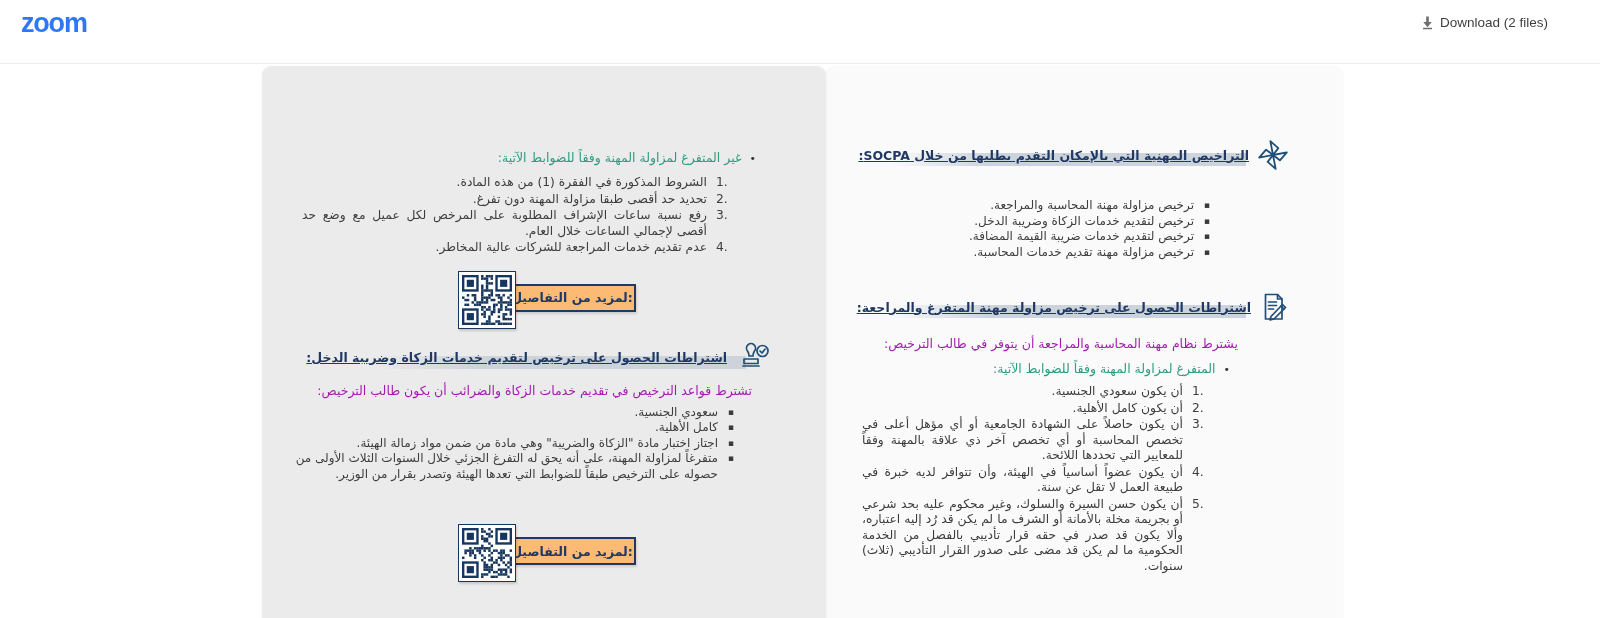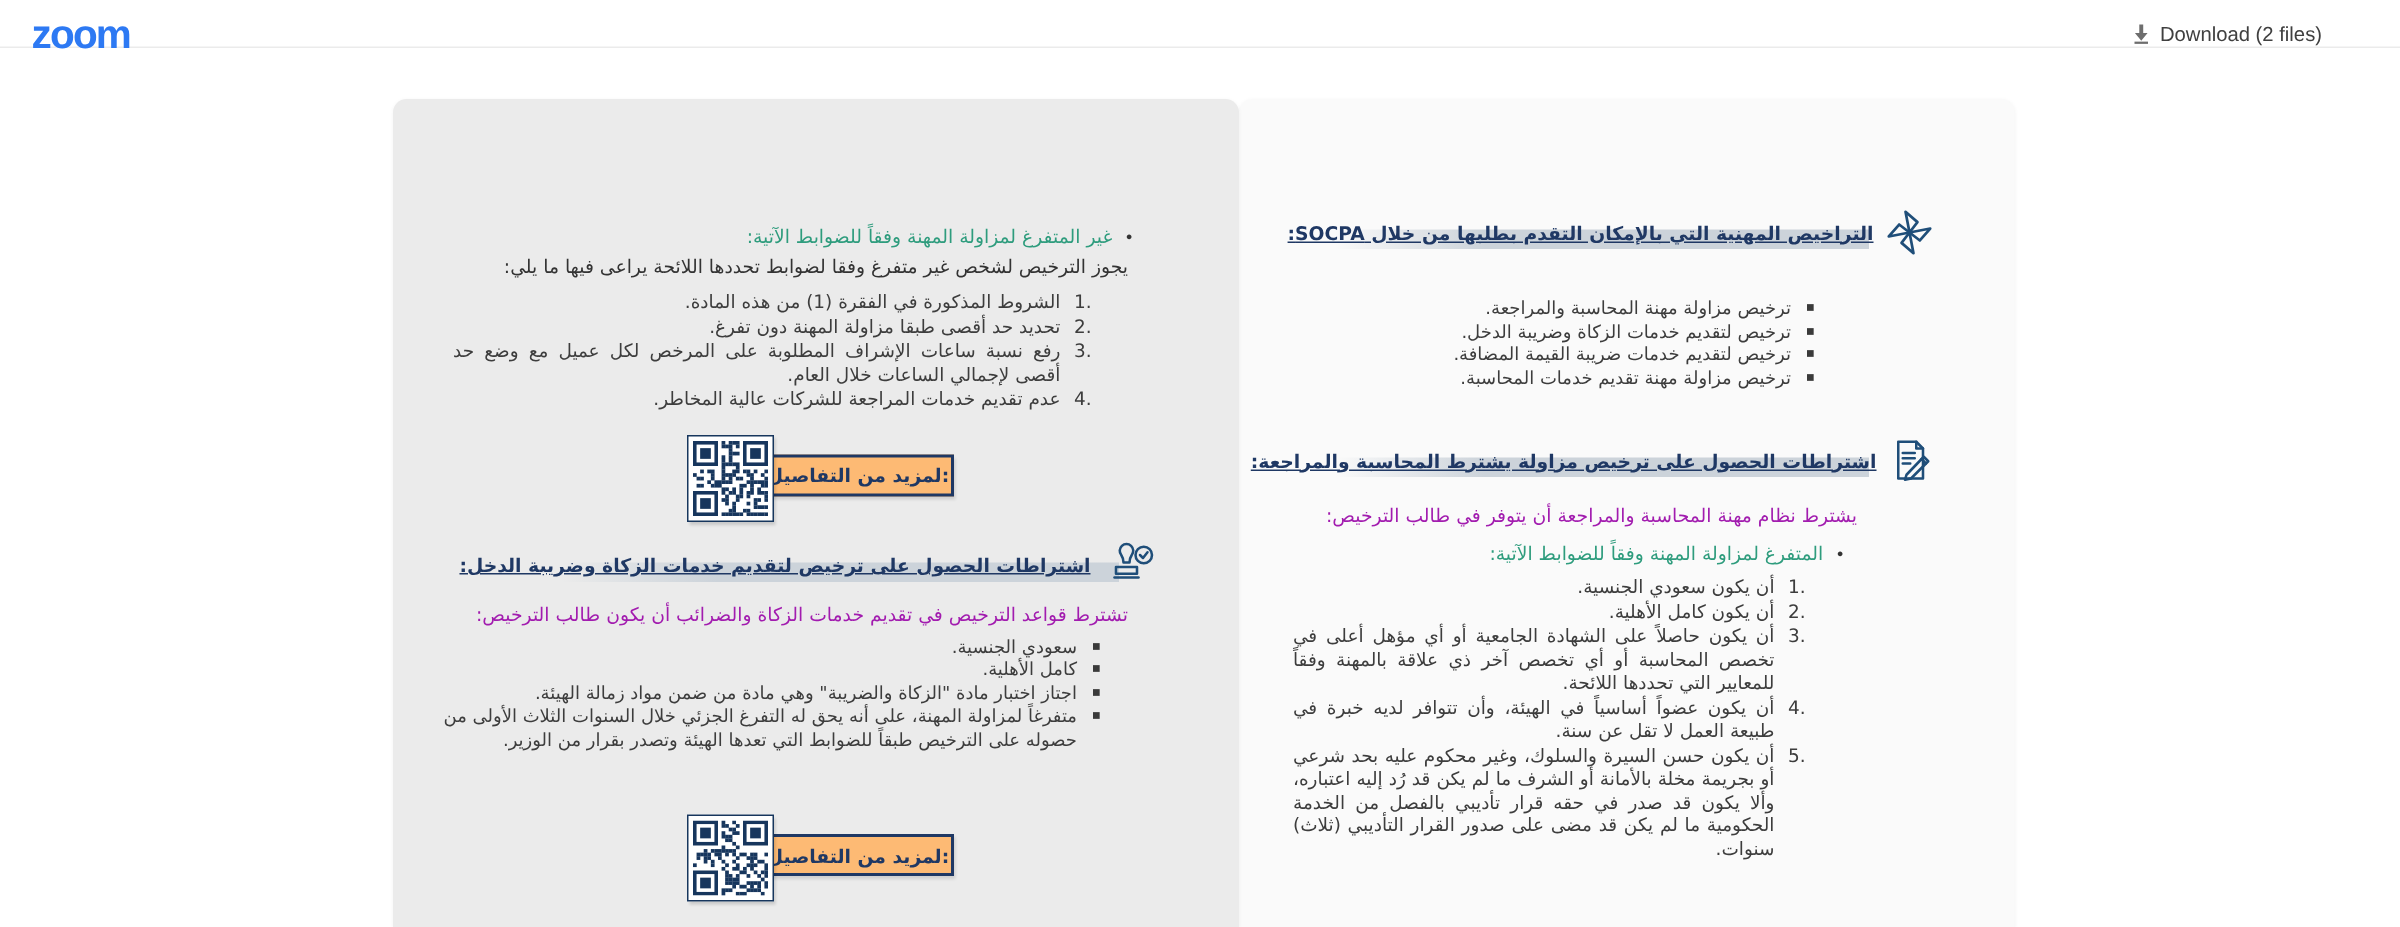--- a/index.html
+++ b/index.html
@@ -1,20 +1,20 @@
 <!DOCTYPE html>
 <html><head>
 <meta charset="utf-8">
 <style>
   * { margin:0; padding:0; box-sizing:border-box; }
   html,body { width:1600px; height:618px; overflow:hidden; background:#fff;
               font-family:"Liberation Sans", sans-serif; }
 
   
-  .topbar { position:absolute; left:0; top:0; width:1600px; height:32px; background:#fff;
+  .topbar { position:absolute; left:0; top:0; width:1600px; height:64px; background:#fff;
             border-bottom:1px solid #ebebeb; }
   .zoom-logo { position:absolute; left:21px; top:8px; font-size:27px; font-weight:bold;
                letter-spacing:-1.2px; color:#2d79f3; cursor:pointer; }
   .bar-title { position:absolute; left:0; right:0; top:14px; text-align:center; font-size:15px;
                font-weight:600; color:#141414; direction:ltr;
                font-family:"DejaVu Sans","Liberation Sans",sans-serif; }
   .download { position:absolute; right:52px; top:15px; display:flex; align-items:center; gap:5px;
               font-size:13.5px; color:#404040; cursor:pointer; }
   .download svg { display:block; }
 
@@ -132,21 +132,21 @@
     <div class="h-bar"></div>
     <span class="h-icon">
       <svg width="32" height="32" viewBox="0 0 32 32" class="icon-navy">
         <path d="M7.5 3.5 h12 l4.5 4.5 v20 h-16.5 z"></path>
           <path d="M19.5 3.5 v4.5 h4.5"></path>
         <path d="M10.5 11 h8 M10.5 14.5 h8 M10.5 18 h5"></path>
         <path d="M13 25.5 L24.5 13.5 l3 3 L16 28 l-4 .8 z"></path>
           <path d="M23 15 l3 3"></path>
       </svg>
     </span>
-    <span class="h-text">اشتراطات الحصول على ترخيص مزاولة يشترط المحاسبة والمراجعة:</span>
+    <span class="h-text">اشتراطات الحصول على ترخيص مزاولة مهنة المتفرغ والمراجعة:</span>
   </div>
 
   <div class="intro">يشترط نظام مهنة المحاسبة والمراجعة أن يتوفر في طالب الترخيص:</div>
 
   <div class="sub-green">
     <span class="dot">•</span>
     <span>المتفرغ لمزاولة المهنة وفقاً للضوابط الآتية:</span>
   </div>
 
   <ol class="num">
@@ -173,21 +173,20 @@
   </ol>
 </div>
 
 <div class="slide slide-left">
 
   <div class="sub-green">
     <span class="dot">•</span>
     <span>غير المتفرغ لمزاولة المهنة وفقاً للضوابط الآتية:</span>
   </div>
 
-  <div class="intro intro1">يجوز الترخيص لشخص غير متفرغ وفقا لضوابط تحددها اللائحة يراعى فيها ما يلي:</div>
 
   <ol class="num">
     <li>
         <span class="n">1.</span>
         <span class="t">الشروط المذكورة في الفقرة (1) من هذه المادة.</span>
       </li>
     <li>
         <span class="n">2.</span>
         <span class="t">تحديد حد أقصى طبقا مزاولة المهنة دون تفرغ.</span>
       </li>

